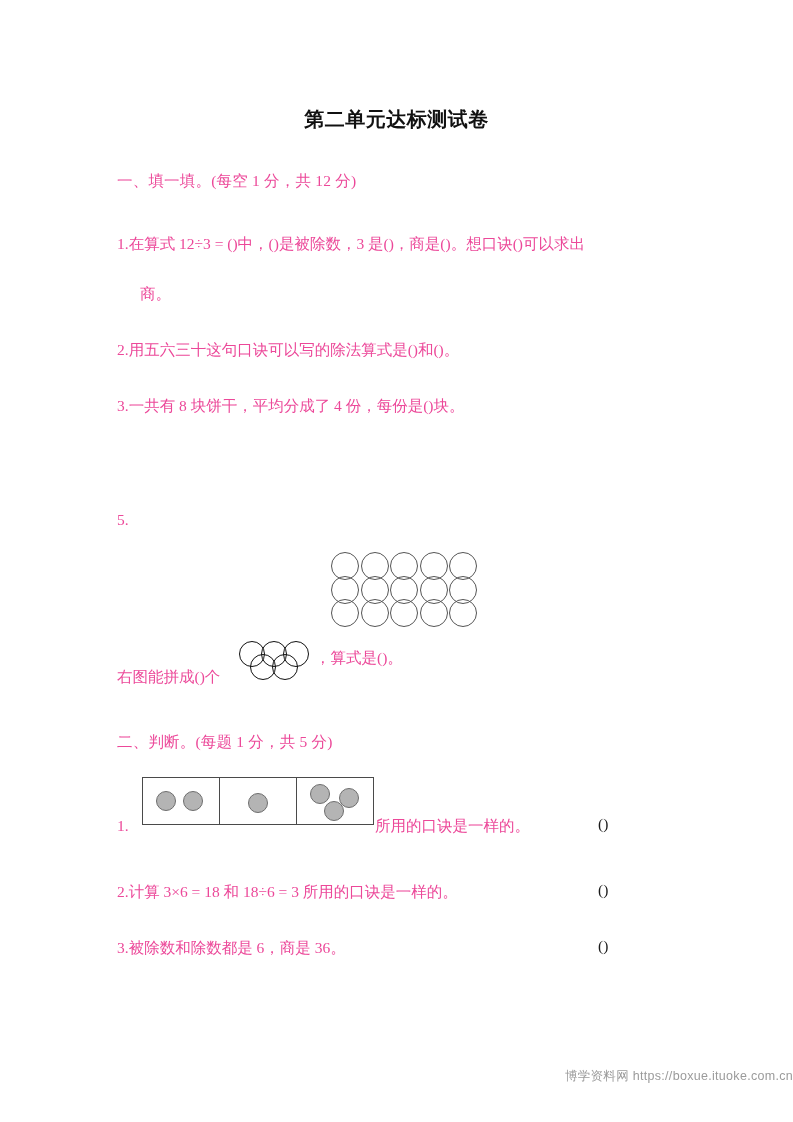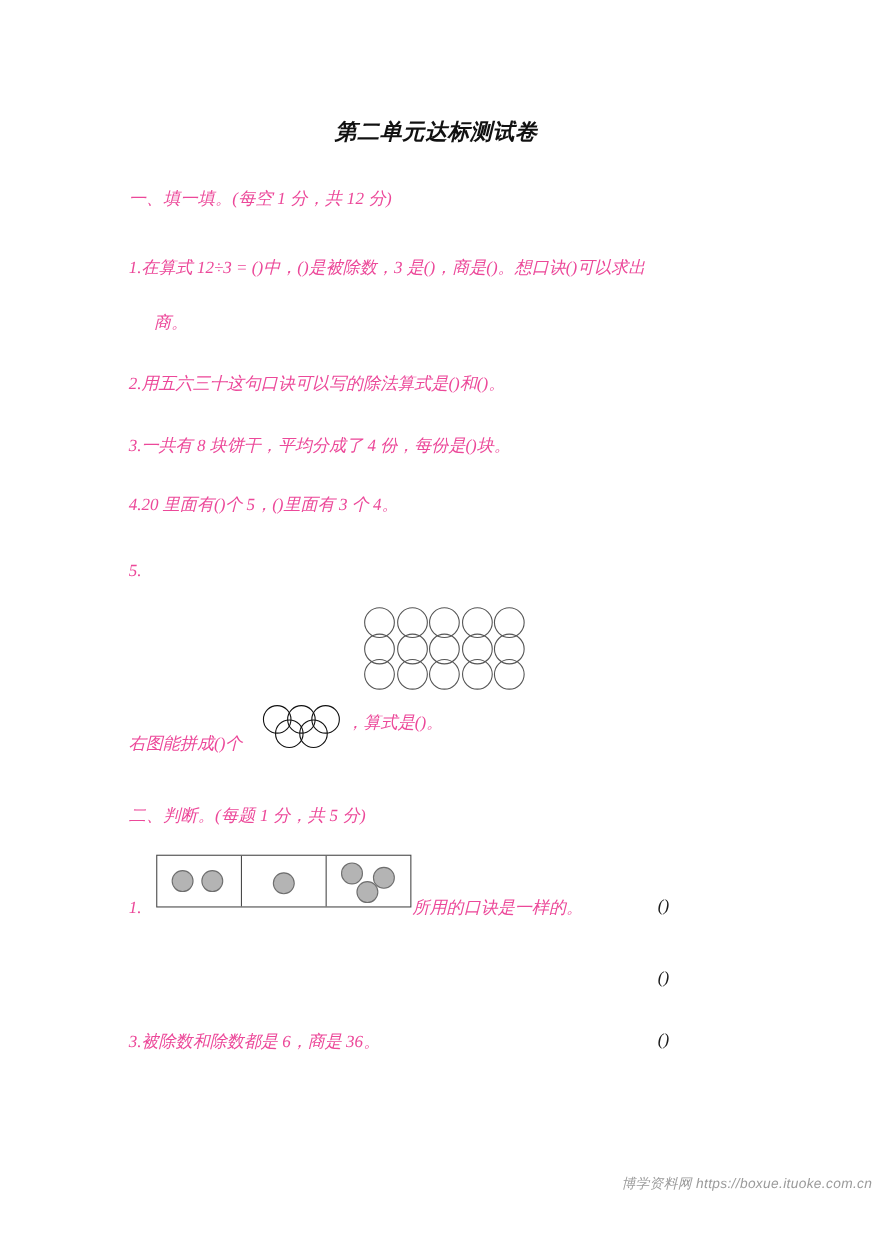--- a/index.html
+++ b/index.html
@@ -15,21 +15,20 @@
     font-family: "Liberation Serif", "DejaVu Serif", serif;
     color: #000000;
     overflow: hidden;
   }
 
   .page {
     position: absolute;
     left: 0; top: 0;
     width: 793px;
     height: 1122px;
-    font-style: italic;
   }
 
   
   .doc-title {
     position: absolute;
     left: 0;
     top: 106px;
     width: 793px;
     text-align: center;
     font-family: "Liberation Sans", "DejaVu Sans", sans-serif;
@@ -140,21 +139,20 @@
 
   <div class="line sec-head" style="left:117px; top:170px;">一、填一填。(每空 1 分，共 12 分)</div>
 
   <div class="line" style="left:117px; top:233px;">1.在算式 12÷3 = ()中，()是被除数，3 是()，商是()。想口诀()可以求出</div>
   <div class="line indent-cont" style="left:140px; top:283px;">商。</div>
 
   <div class="line" style="left:117px; top:339px;">2.用五六三十这句口诀可以写的除法算式是()和()。</div>
 
   <div class="line" style="left:117px; top:395px;">3.一共有 8 块饼干，平均分成了 4 份，每份是()块。</div>
 
-  <div class="line" style="left:117px; top:449px;">4.20 里面有()个 5，()里面有 3 个 4。</div>
 
   <div class="line" style="left:117px; top:509px;">5.</div>
 
   <div class="circle-grid" style="left:331px; top:552px;">
     <div class="grid-circle"></div>
     <div class="grid-circle"></div>
     <div class="grid-circle"></div>
     <div class="grid-circle"></div>
     <div class="grid-circle"></div>
     <div class="grid-circle"></div>
@@ -196,20 +194,21 @@
     <div class="dots-cell" style="width:76px;">
       <div class="dot" style="left:13px; top:6px;"></div>
       <div class="dot" style="left:42px; top:10px;"></div>
       <div class="dot" style="left:27px; top:23px;"></div>
     </div>
   </div>
 
   <div class="line" style="left:375px; top:815px;">所用的口诀是一样的。</div>
   <div class="paren" style="left:598px; top:815px;">()</div>
 
+  <div class="line" style="left:117px; top:881px;">2.计算 3×6 = 18 和 18÷6 = 3 所用的口诀是一样的。</div>
   <div class="paren" style="left:598px; top:881px;">()</div>
 
   <div class="line" style="left:117px; top:937px;">3.被除数和除数都是 6，商是 36。</div>
   <div class="paren" style="left:598px; top:937px;">()</div>
 
   <div class="footer">博学资料网 https://boxue.ituoke.com.cn</div>
 
 </div>
 
 </body></html>

